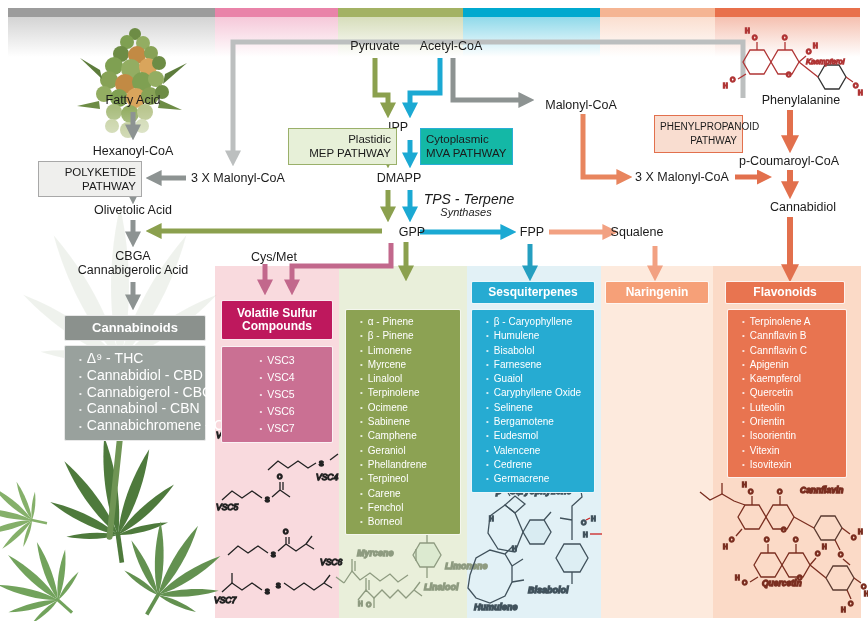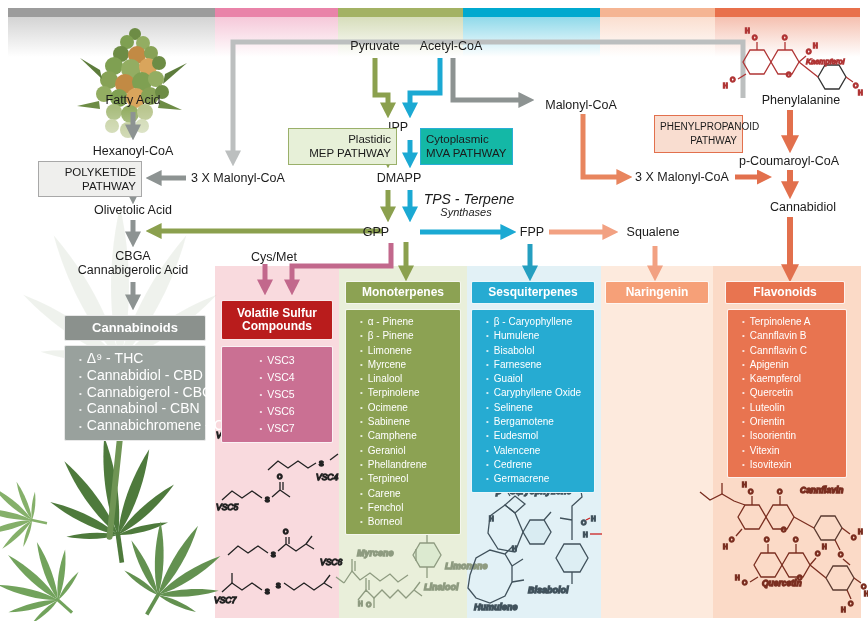--- a/index.html
+++ b/index.html
@@ -305,23 +305,23 @@
   <div class="lbl" style="left:133px;top:151px;">Hexanoyl-CoA</div>
   <div class="lbl" style="left:238px;top:178px;">3 X Malonyl-CoA</div>
   <div class="lbl" style="left:133px;top:210px;">Olivetolic Acid</div>
   <div class="lbl" style="left:133px;top:256px;">CBGA</div>
   <div class="lbl" style="left:133px;top:270px;">Cannabigerolic Acid</div>
   <div class="lbl" style="left:375px;top:46px;">Pyruvate</div>
   <div class="lbl" style="left:451px;top:46px;">Acetyl-CoA</div>
   <div class="lbl" style="left:581px;top:105px;">Malonyl-CoA</div>
   <div class="lbl" style="left:398px;top:127px;">IPP</div>
   <div class="lbl" style="left:399px;top:178px;">DMAPP</div>
-  <div class="lbl" style="left:376px;top:232px;">GPP</div>
+  <div class="lbl" style="left:412px;top:232px;">GPP</div>
   <div class="lbl" style="left:532px;top:232px;">FPP</div>
-  <div class="lbl" style="left:653px;top:232px;text-align:center;">Squalene</div>
+  <div class="lbl" style="left:637px;top:232px;text-align:center;">Squalene</div>
   <div class="lbl it" style="left:469px;top:199px;font-size:14px;">TPS - Terpene</div>
   <div class="lbl it" style="left:466px;top:212px;font-size:11px;">Synthases</div>
   <div class="lbl" style="left:274px;top:257px;">Cys/Met</div>
   <div class="lbl" style="left:801px;top:100px;">Phenylalanine</div>
   <div class="lbl" style="left:789px;top:161px;">p-Coumaroyl-CoA</div>
   <div class="lbl" style="left:803px;top:207px;">Cannabidiol</div>
   <div class="lbl" style="left:682px;top:177px;">3 X Malonyl-CoA</div>
 
   <div class="pathbox" style="left:38px;top:161px;width:104px;height:36px;background:#efefed;border:1px solid #a8a8a8;text-align:right;">
     <div>POLYKETIDE</div>
@@ -344,33 +344,32 @@
     <div class="hdr" style="left:64px;top:315px;width:142px;height:26px;background:#8b918d;font-size:13px;border-color:#e8e8e8;">Cannabinoids</div>
     <ul class="lst" style="left:64px;top:345px;width:142px;background:#99a19d;border-color:#e8e8e8;">
         <li>Δ⁹ - THC</li>
         <li>Cannabidiol - CBD</li>
         <li>Cannabigerol - CBG</li>
         <li>Cannabinol - CBN</li>
         <li>Cannabichromene - CBC</li>
       </ul>
   </div>
 
-  <div class="hdr" style="left:221px;top:300px;width:112px;height:40px;background:#b91c1c;flex-direction:column;">
+  <div class="hdr" style="left:221px;top:300px;width:112px;height:40px;background:#be185d;flex-direction:column;">
     <div>Volatile Sulfur</div>
     <div>Compounds</div>
   </div>
   <ul class="lst center" style="left:221px;top:346px;width:112px;background:#ca7093;">
       <li>VSC3</li>
       <li>VSC4</li>
       <li>VSC5</li>
       <li>VSC6</li>
       <li>VSC7</li>
     </ul>
 
-  <div class="hdr" style="left:345px;top:281px;width:116px;height:23px;background:#8ca253;">Monoterpenes</div>
   <ul class="lst" style="left:345px;top:309px;width:116px;background:#8ca253;">
       <li>α - Pinene</li>
       <li>β - Pinene</li>
       <li>Limonene</li>
       <li>Myrcene</li>
       <li>Linalool</li>
       <li>Terpinolene</li>
       <li>Ocimene</li>
       <li>Sabinene</li>
       <li>Camphene</li>

